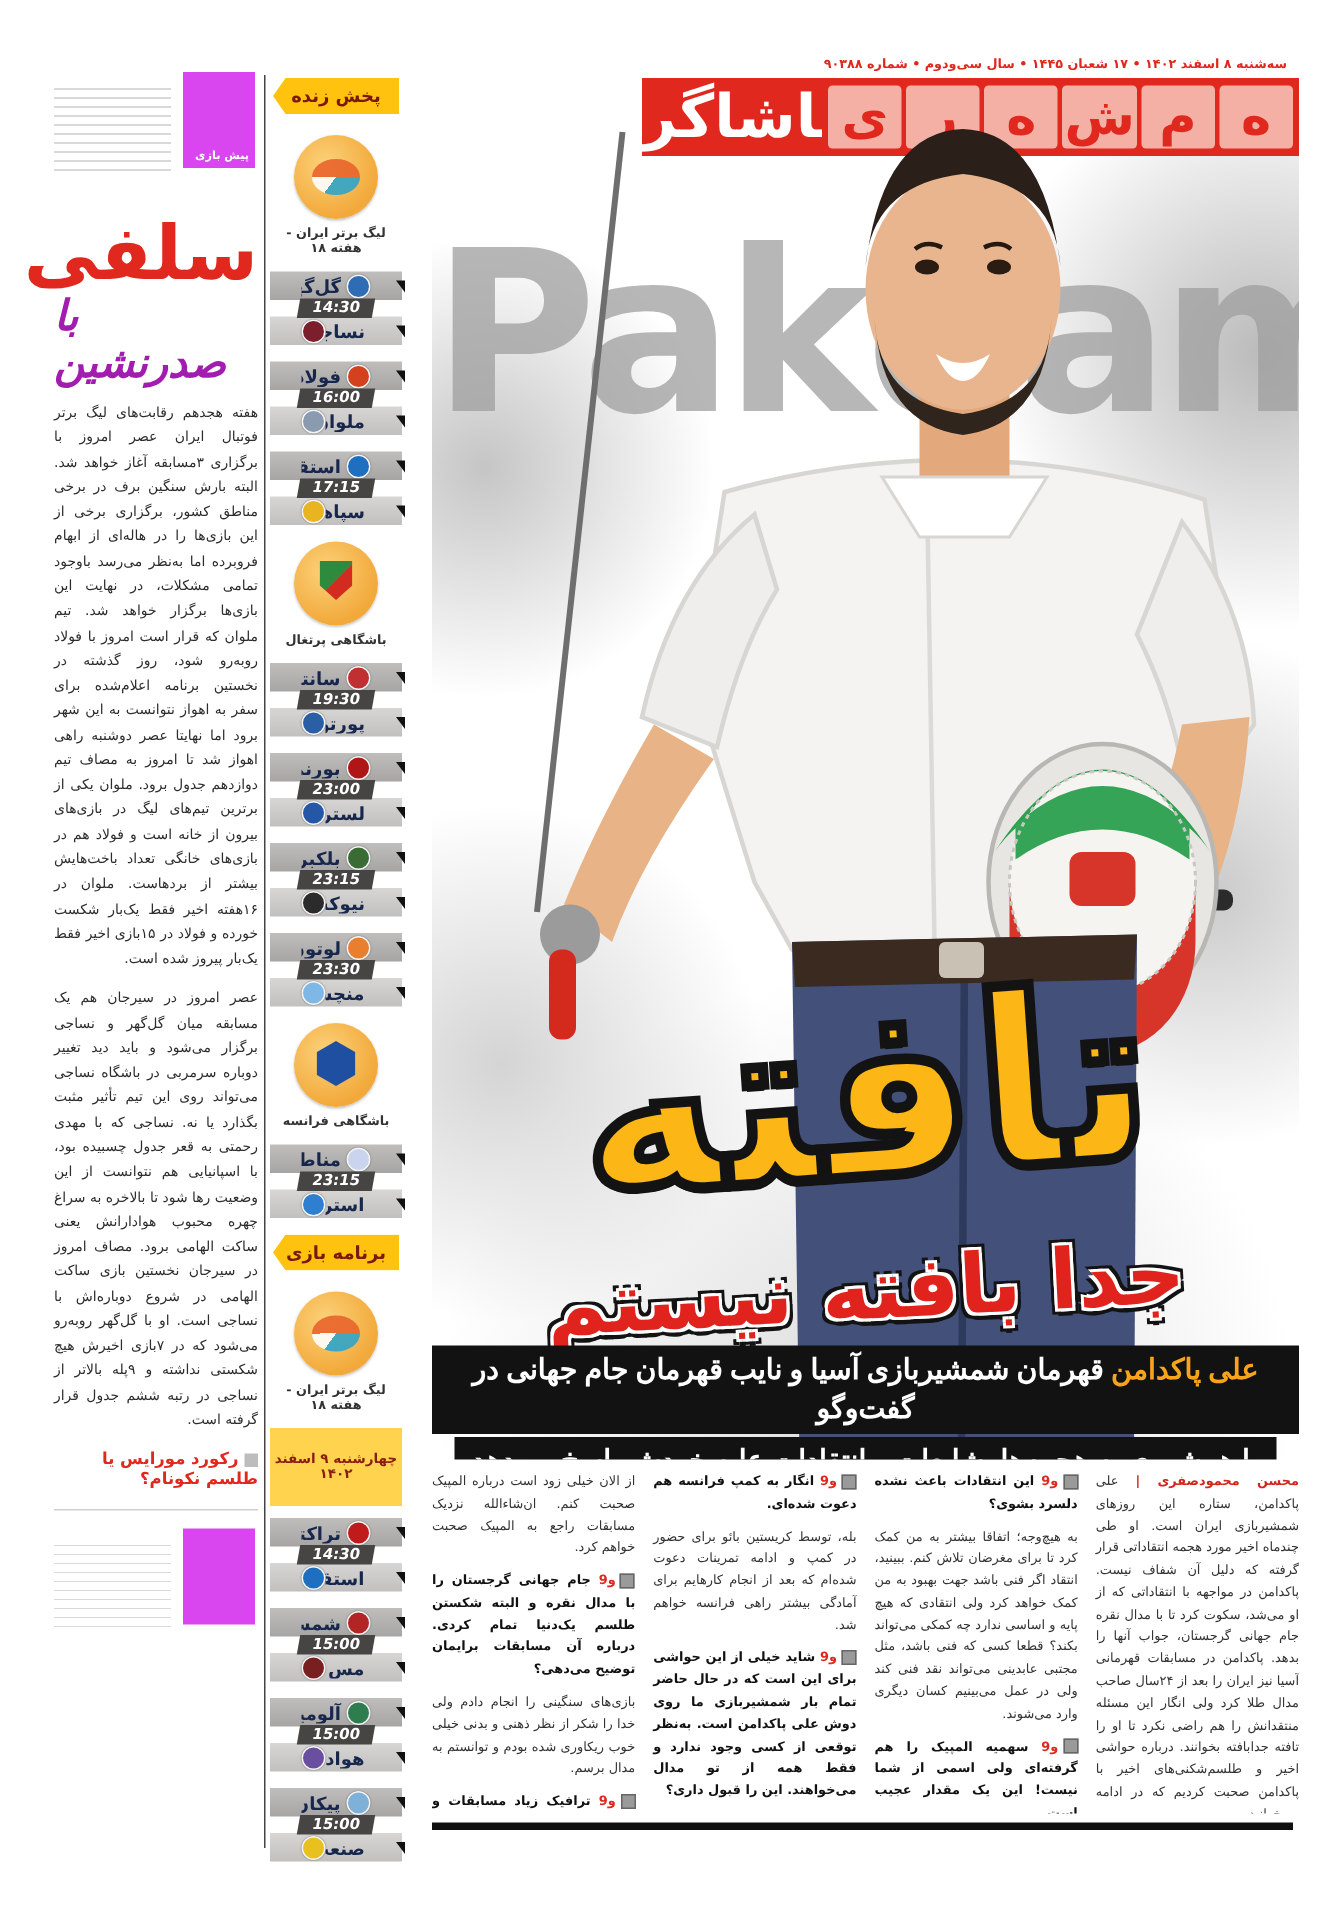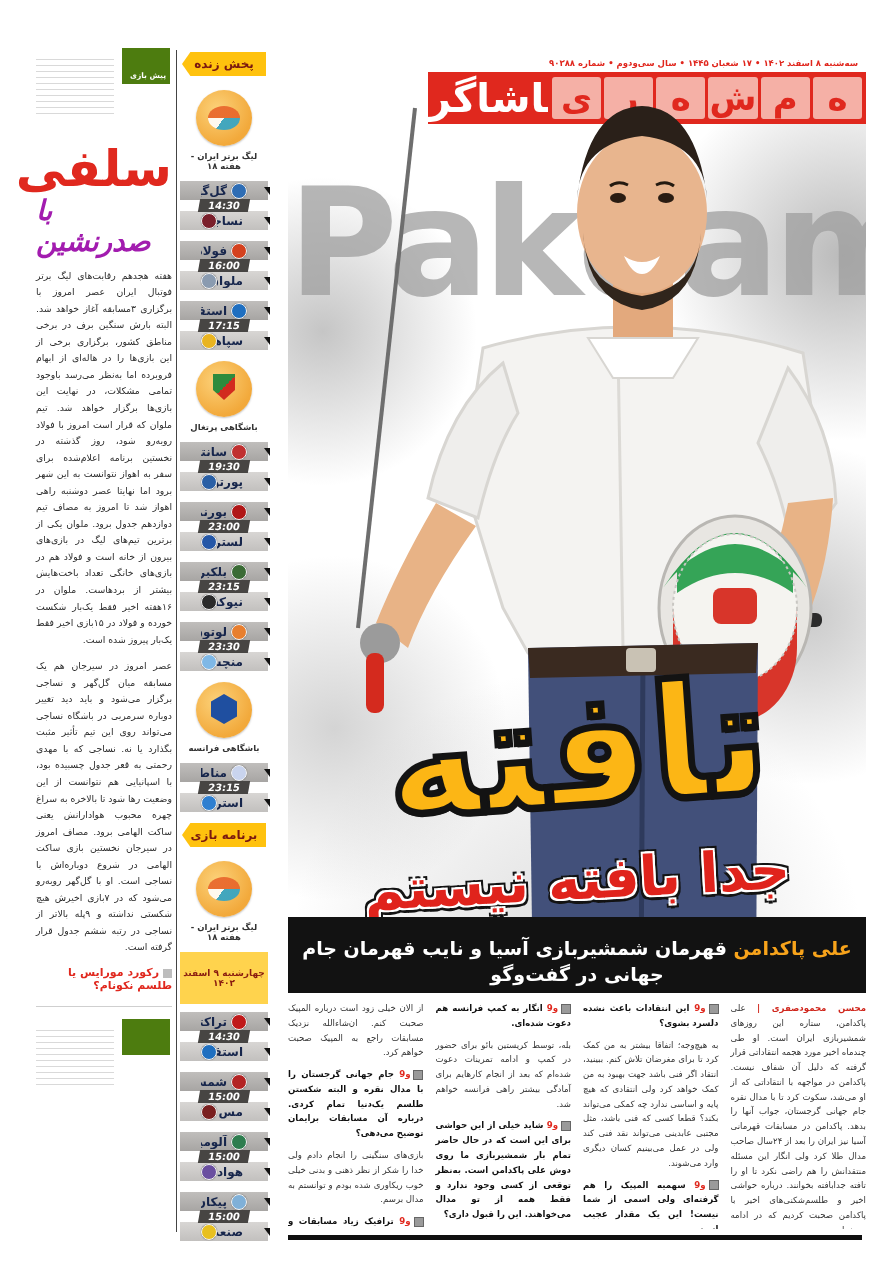--- a/index.html
+++ b/index.html
@@ -6,21 +6,21 @@
   #page{position:relative;width:896px;height:1280px;background:#fff;overflow:hidden;
         font-family:"DejaVu Sans","Liberation Sans",sans-serif;}
   [dir="rtl"]{direction:rtl;}
   .vrule{position:absolute;left:176px;top:50px;width:1px;height:1182px;background:#444;}
 
   
   .leftcol{position:absolute;left:36px;top:48px;width:136px;}
   .kickblock{position:relative;height:86px;margin-bottom:10px;}
   .rules{position:absolute;left:0;top:6px;width:78px;height:60px;
          background:repeating-linear-gradient(#fff 0 5px,#d9d9d9 5px 6px);}
-  .redsq{position:absolute;right:2px;top:0;width:48px;height:36px;background:#4d7c0f;
+  .redsq{position:absolute;right:2px;top:0;width:48px;height:64px;background:#d946ef;
          display:flex;align-items:flex-end;justify-content:flex-start;padding:4px;box-sizing:border-box;}
   .redsq span{color:#fff;font-size:7.5px;font-weight:bold;}
   .t1{margin:2px 0 0;font-size:50px;line-height:1;color:#e0281e;font-weight:bold;text-align:right;}
   .t2{margin:2px 0 10px;font-size:28px;line-height:1.1;color:#a21caf;font-weight:bold;text-align:left;font-style:italic;}
   .lead{margin:0 0 12px;color:#9b9b9b;font-size:10px;line-height:1.7;font-weight:bold;text-align:justify;}
   .body{margin:0 0 10px;color:#2c2c2c;font-size:9.3px;line-height:1.78;text-align:justify;}
   .crosshead{margin:4px 0 6px;color:#e0281e;font-size:11px;font-weight:bold;}
   .crosshead .sq{display:inline-block;width:9px;height:9px;background:#bdbdbd;margin-left:4px;vertical-align:middle;}
   .divline{height:1px;background:#cfcfcf;margin:14px 0 12px;}
 
@@ -49,21 +49,21 @@
   .fr.away{background:linear-gradient(#d8d6d4,#c2c0be);}
   .fr:before{content:"";position:absolute;right:-2px;width:0;height:0;border-left:6px solid transparent;border-top:8px solid #111;}
   .tl{width:14px;height:14px;border-radius:50%;border:1px solid #f5f5f5;box-shadow:0 0 1px #555;flex:none;}
   .fr .nm{flex:1;padding:0 4px;white-space:nowrap;overflow:hidden;}
   .fr.home .nm{text-align:right;}
   .fr.away .nm{text-align:left;}
   .ftime{width:50px;margin:-1px auto;background:#474543;color:#fff;font-weight:bold;font-size:10px;
          text-align:center;transform:skewX(-10deg);position:relative;z-index:2;padding:1px 0;}
 
   
-  .main{position:absolute;left:288px;top:48px;width:578px;height:1192px;}
+  .main{position:absolute;left:288px;top:28px;width:578px;height:1192px;}
   .photo{position:relative;width:578px;height:945px;overflow:hidden;background:
      radial-gradient(circle at 6% 30%,rgba(150,150,150,.55),transparent 18%),
      radial-gradient(circle at 96% 22%,rgba(140,140,140,.6),transparent 20%),
      radial-gradient(circle at 90% 60%,rgba(150,150,150,.5),transparent 22%),
      radial-gradient(circle at 8% 72%,rgba(160,160,160,.45),transparent 20%),
      radial-gradient(circle at 50% 96%,rgba(170,170,170,.4),transparent 30%),#fff;}
   .dateline{position:absolute;top:10px;right:8px;color:#e0261d;font-size:8.5px;font-weight:bold;z-index:4;}
   .band{position:absolute;left:140px;top:24px;width:438px;height:52px;background:#e0281e;display:flex;z-index:2;}
   .supp{flex:0 0 120px;color:#fff;font-weight:bold;font-size:40px;line-height:52px;text-align:center;overflow:hidden;}
   .tiles{flex:1;display:flex;flex-direction:row-reverse;align-items:center;gap:3px;padding:0 4px;}
@@ -74,21 +74,21 @@
   .mansvg{position:absolute;left:0;top:0;z-index:3;}
   .bigtitle{position:absolute;left:50%;top:610px;transform:translateX(-50%) rotate(-4deg);z-index:5;
         font-size:158px;font-weight:bold;color:#fcb615;-webkit-text-stroke:7px #131313;
         text-shadow:0 4px 0 #131313;white-space:nowrap;}
   .ribbon{position:absolute;left:50%;top:800px;transform:translateX(-50%) rotate(-3deg);z-index:6;
         font-size:55px;font-weight:bold;color:#e0231c;white-space:nowrap;
         text-shadow:-2px -2px 0 #fff,2px -2px 0 #fff,-2px 2px 0 #fff,2px 2px 0 #fff,
                     -4px -4px 0 #131313,4px -4px 0 #131313,-4px 4px 0 #131313,4px 4px 0 #131313,0 5px 0 #131313;}
   .subhead{position:absolute;left:0;top:868px;width:578px;text-align:center;z-index:7;}
   .sh{display:inline-block;background:#121212;color:#fff;font-weight:bold;font-size:19px;
-      padding:19px 12px;margin:1px 0;line-height:1.35;}
+      padding:4px 12px;margin:1px 0;line-height:1.35;font-family:Liberation Serif, serif;}
   .sh .orange{color:#f7a31b;}
 
   
   .article{position:absolute;left:0;top:953px;width:578px;height:228px;display:flex;gap:12px;overflow:hidden;}
   .col{flex:1;font-size:8.6px;line-height:1.72;color:#333;text-align:justify;}
   .col p{margin:0 0 7px;}
   .byline{color:#d0261c;font-weight:bold;}
   .q{font-weight:bold;color:#111;margin:0 0 5px;}
   .qmark{color:#e0281e;font-weight:bold;}
   .qicon{display:inline-block;width:8px;height:8px;background:#9a9a9a;border:1px solid #666;

